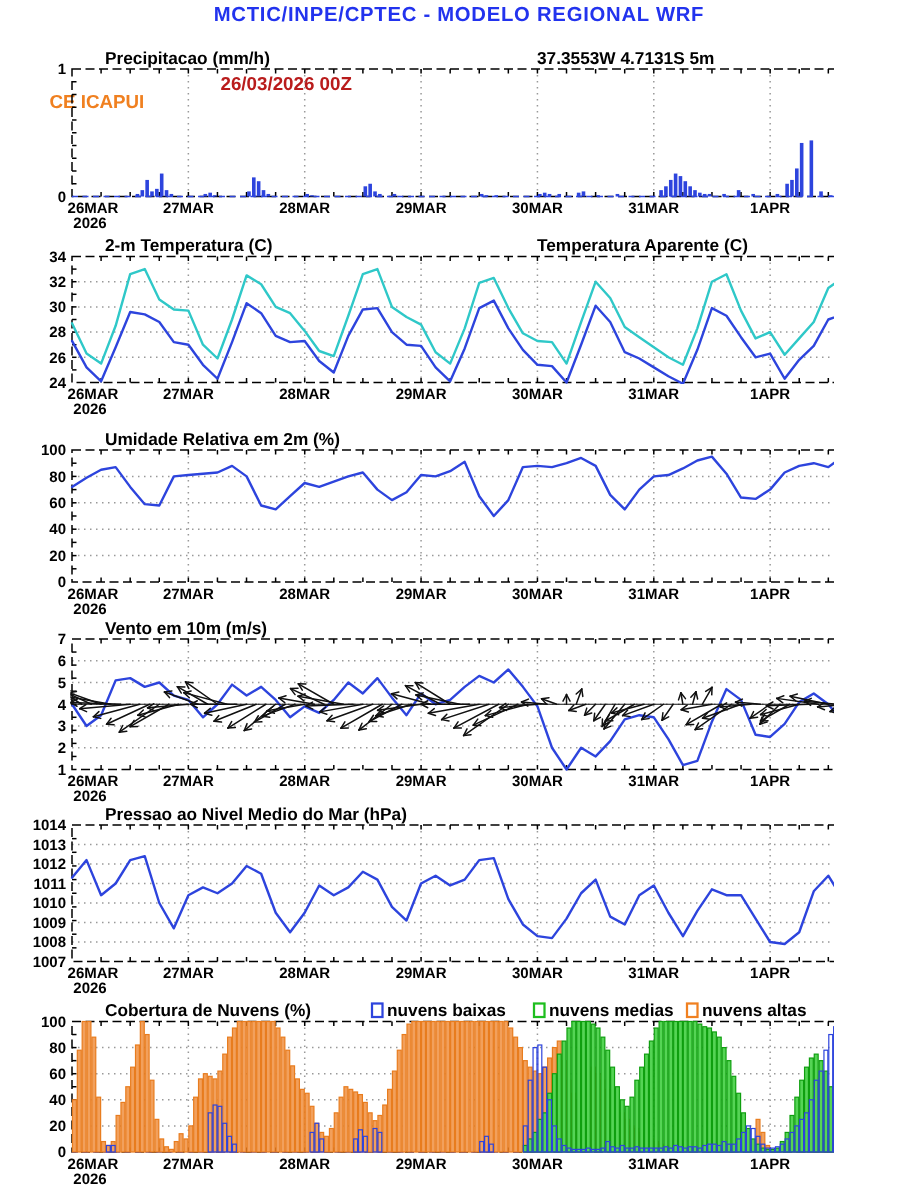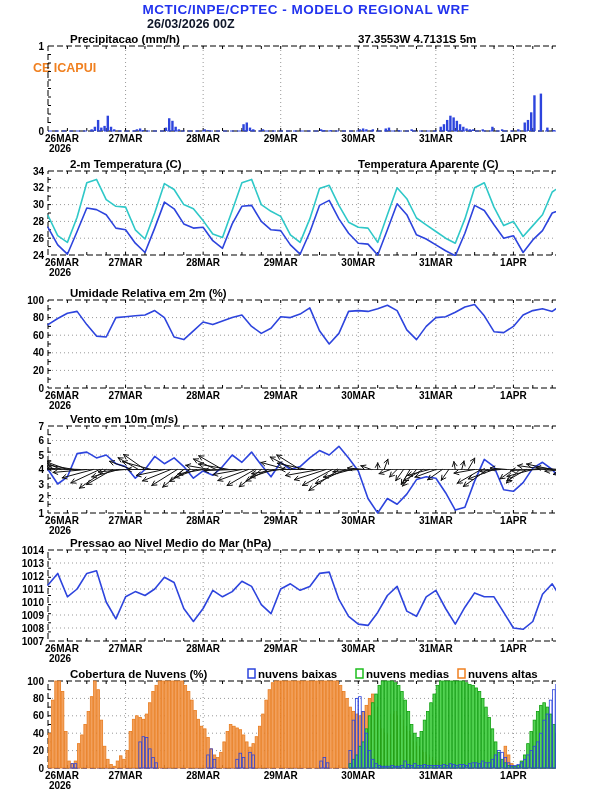--- a/index.html
+++ b/index.html
@@ -19,21 +19,21 @@
   .tick{stroke:#000;stroke-width:1;}
   .ln{fill:none;stroke-width:1.6;stroke-linejoin:round;stroke-linecap:round;}
   .barb{stroke:#111;stroke-width:1;fill:none;stroke-linecap:round;}
 </style>
 </head>
 <body>
 
 <div id="page">
   <div id="main-title" class="hdr" style="color: rgb(34, 51, 238);">MCTIC/INPE/CPTEC - MODELO REGIONAL WRF</div>
   <div id="station" class="hdr" style="color: rgb(240, 128, 32);">CE ICAPUI</div>
-  <div id="run-datetime" class="hdr" style="color: #0f172a;">26/03/2026 00Z</div>
+  <div id="run-datetime" class="hdr" style="color: #b91c1c; margin-top: 32px;">26/03/2026 00Z</div>
   <svg id="charts-svg" width="612" height="792">
       <g>
         <text x="44" y="134.5" text-anchor="end" class="ylab">0</text>
         <text x="44" y="49.5" text-anchor="end" class="ylab">1</text>
         <line x1="125.57142857142857" x2="125.57142857142857" y1="46" y2="131" class="grid"></line>
         <line x1="203.14285714285714" x2="203.14285714285714" y1="46" y2="131" class="grid"></line>
         <line x1="280.7142857142857" x2="280.7142857142857" y1="46" y2="131" class="grid"></line>
         <line x1="358.2857142857143" x2="358.2857142857143" y1="46" y2="131" class="grid"></line>
         <line x1="435.85714285714283" x2="435.85714285714283" y1="46" y2="131" class="grid"></line>
         <line x1="513.4285714285714" x2="513.4285714285714" y1="46" y2="131" class="grid"></line>

